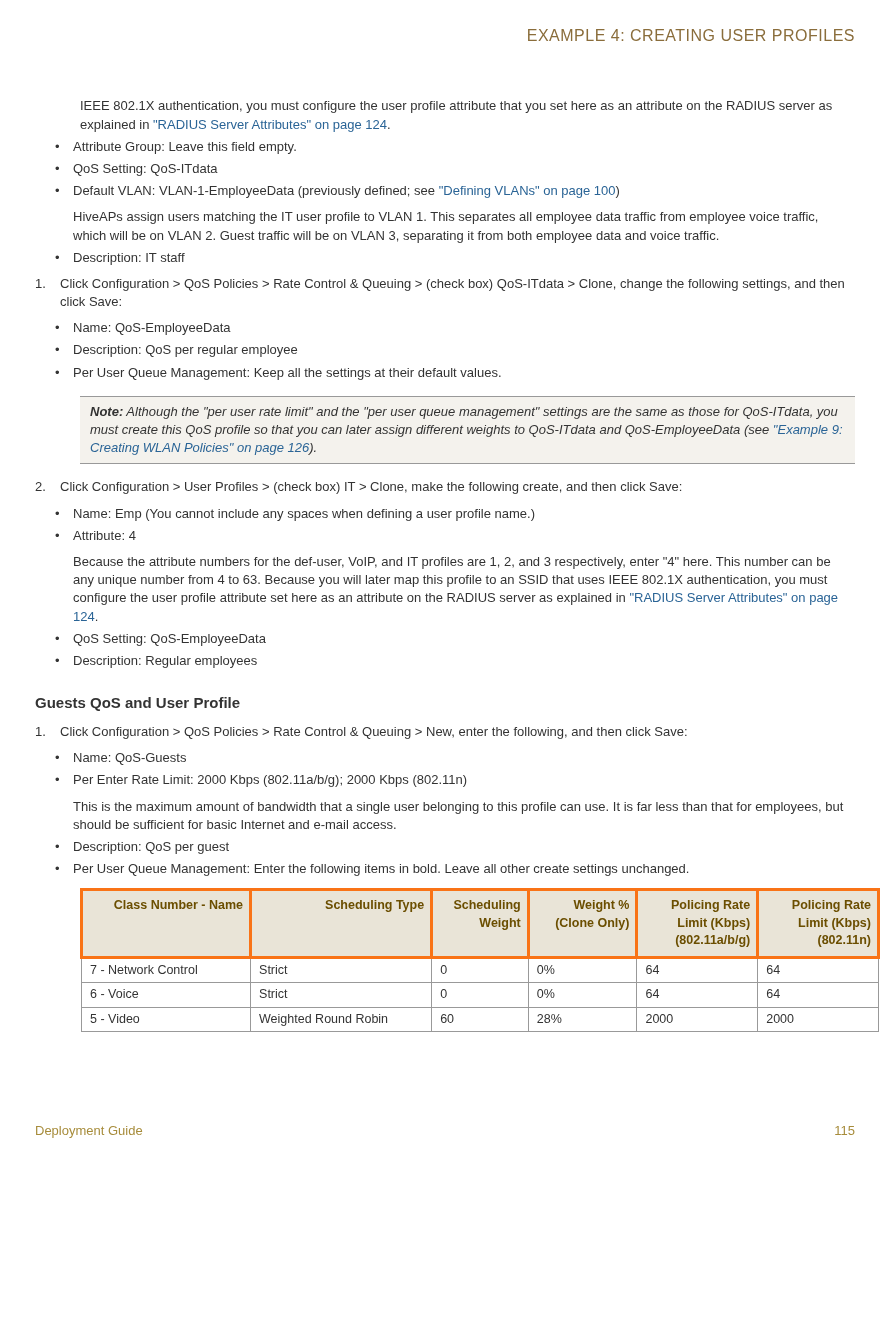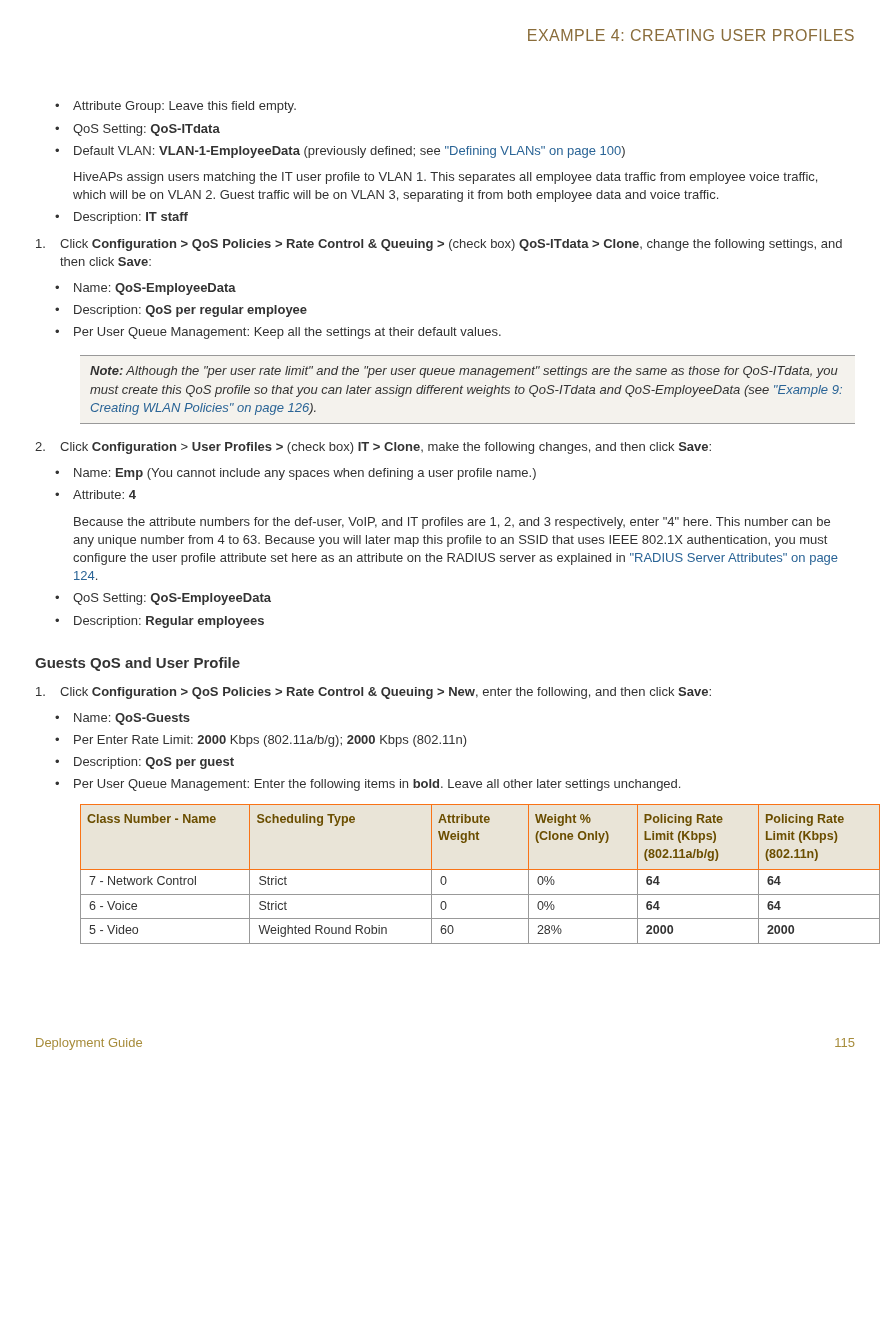--- a/index.html
+++ b/index.html
@@ -46,47 +46,50 @@
   table.qos {
     border-collapse: collapse;
     width: 100%;
     margin: 10px 0 0 25px;
     font-size: 12.5px;
     table-layout: fixed;
   }
   table.qos th {
     background: #e9e4d7;
     color: #6b4e00;
-    text-align: left;
+    text-align: right;
     font-weight: bold;
     padding: 6px 6px;
-    border: 1px solid #f97316;
+    border: 3px solid #f97316;
     vertical-align: top;
   }
   table.qos td {
     border: 1px solid #999;
     padding: 3px 8px;
   }
   .footer {
     margin-top: 90px;
     display:flex;
     justify-content: space-between;
     color: #a78c3b;
     font-size: 13px;
     align-items: flex-end;
   }
-  b { font-weight: bold; }
+  b { font-weight: normal; }
 </style>
 </head>
 <body>
 
 <div class="header-right">EXAMPLE 4: CREATING USER PROFILES</div>
 
 <div class="content">
 
+  <div class="indent">
+    <span>IEEE 802.1X authentication, you must configure the user profile attribute that you set here as an attribute on the RADIUS server as explained in </span><span class="link">"RADIUS Server Attributes" on page 124</span><span>.</span>
+  </div>
 
   <div class="bullet">
       <div class="dot">•</div>
       <div class="txt">Attribute Group: Leave this field empty.</div>
     </div>
   <div class="bullet">
       <div class="dot">•</div>
       <div class="txt"><span>QoS Setting: </span><b>QoS-ITdata</b></div>
     </div>
   <div class="bullet">
@@ -122,21 +125,21 @@
       <div class="txt">Per User Queue Management: Keep all the settings at their default values.</div>
     </div>
 
   <div class="note">
     <span class="note-label">Note:</span><span> Although the "per user rate limit" and the "per user queue management" settings are the same as those for QoS-ITdata, you must create this QoS profile so that you can later assign different weights to QoS-ITdata and QoS-EmployeeData (see </span><span class="link">"Example 9: Creating WLAN Policies" on page 126</span><span>).</span>
   </div>
 
   <div class="numitem" style="margin-left:-20px">
     <div class="num">2.</div>
     <div class="txt">
-      <span>Click </span><b>Configuration</b><span> &gt; </span><b>User Profiles &gt; </b><span>(check box) </span><b>IT &gt; Clone</b><span>, make the following changes, and then click </span><b>Save</b><span>:</span>
+      <span>Click </span><b>Configuration</b><span> &gt; </span><b>User Profiles &gt; </b><span>(check box) </span><b>IT &gt; Clone</b><span>, make the following create, and then click </span><b>Save</b><span>:</span>
     </div>
   </div>
 
   <div class="bullet">
       <div class="dot">•</div>
       <div class="txt"><span>Name: </span><b>Emp</b><span> (You cannot include any spaces when defining a user profile name.)</span></div>
     </div>
   <div class="bullet">
       <div class="dot">•</div>
       <div class="txt">
@@ -165,45 +168,46 @@
   </div>
 
   <div class="bullet">
       <div class="dot">•</div>
       <div class="txt"><span>Name: </span><b>QoS-Guests</b></div>
     </div>
   <div class="bullet">
       <div class="dot">•</div>
       <div class="txt">
     <span>Per Enter Rate Limit: </span><b>2000</b><span> Kbps (802.11a/b/g); </span><b>2000</b><span> Kbps (802.11n)</span>
+    <div style="margin-top:8px">This is the maximum amount of bandwidth that a single user belonging to this profile can use. It is far less than that for employees, but should be sufficient for basic Internet and e-mail access.</div>
   </div>
     </div>
   <div class="bullet">
       <div class="dot">•</div>
       <div class="txt"><span>Description: </span><b>QoS per guest</b></div>
     </div>
   <div class="bullet">
       <div class="dot">•</div>
-      <div class="txt"><span>Per User Queue Management: Enter the following items in </span><b>bold</b><span>. Leave all other later settings unchanged.</span></div>
+      <div class="txt"><span>Per User Queue Management: Enter the following items in </span><b>bold</b><span>. Leave all other create settings unchanged.</span></div>
     </div>
 
   <table class="qos">
     <colgroup>
       <col style="width:140px">
         <col style="width:150px">
         <col style="width:80px">
         <col style="width:90px">
         <col style="width:100px">
         <col style="width:100px">
     </colgroup>
     <tbody>
         <tr>
       <th>Class Number - Name</th>
       <th>Scheduling Type</th>
-      <th>Attribute Weight</th>
+      <th>Scheduling Weight</th>
       <th>Weight % (Clone Only)</th>
       <th>Policing Rate Limit (Kbps) (802.11a/b/g)</th>
       <th>Policing Rate Limit (Kbps) (802.11n)</th>
     </tr>
     <tr>
       <td>7 - Network Control</td>
       <td>Strict</td>
       <td>0</td>
       <td>0%</td>
       <td><b>64</b></td>

